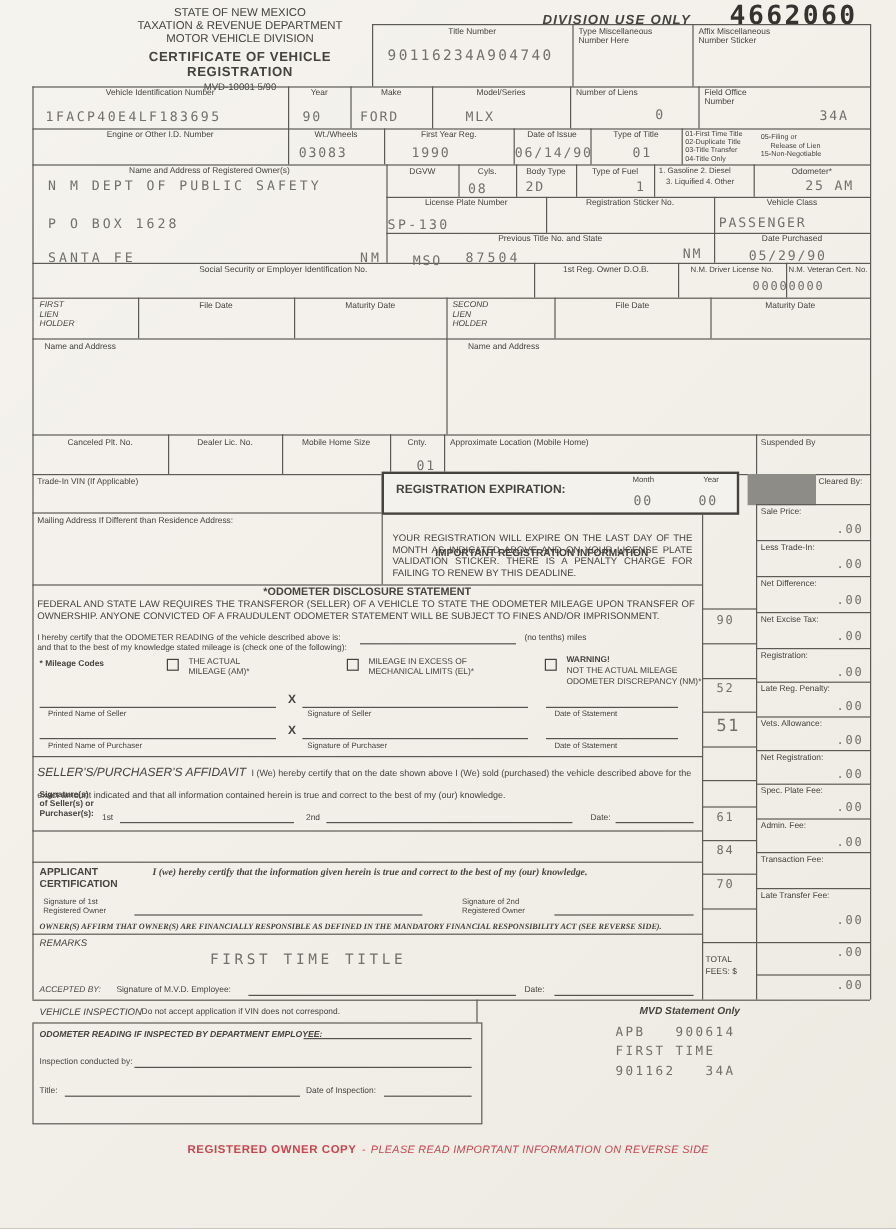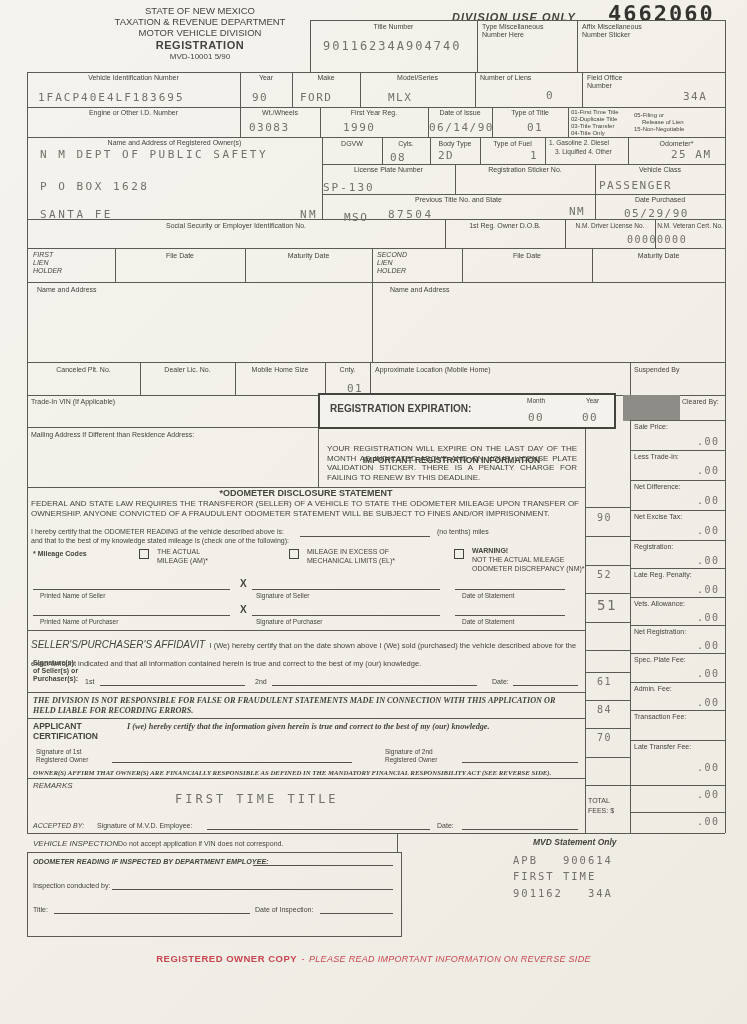--- a/index.html
+++ b/index.html
@@ -24,20 +24,21 @@
 </style>
 </head>
 <body>
 
 <div id="paper">
 
   <div class="ab ctr" style="left:55px;top:6px;width:290px;">
     <div class="lb wrap" style="font-size:9.5px;">STATE OF NEW MEXICO</div>
     <div class="lb wrap" style="font-size:9.5px;">TAXATION &amp; REVENUE DEPARTMENT</div>
     <div class="lb wrap" style="font-size:9.5px;">MOTOR VEHICLE DIVISION</div>
+    <div class="lb wrap bd" style="font-size:11px;margin-top:3px;letter-spacing:.5px;">CERTIFICATE OF VEHICLE</div>
     <div class="lb wrap bd" style="font-size:11px;letter-spacing:.5px;">REGISTRATION</div>
     <div class="lb wrap" style="font-size:8px;margin-top:1px;">MVD-10001 5/90</div>
   </div>
   <div class="ab lb bd it" style="left:452px;top:11px;font-size:11px;letter-spacing:1px;">DIVISION USE ONLY</div>
   <div class="ab" style="left:608px;top:1px;font-family:'DejaVu Sans Mono',monospace;font-weight:bold;font-size:22px;letter-spacing:2px;color:#35332f;">4662060</div>
 
   <div class="ab hl" style="left:310px;top:20px;width:415px;"></div>
   <div class="ab vl" style="left:310px;top:20px;height:52px;"></div>
   <div class="ab vl" style="left:477px;top:20px;height:52px;"></div>
   <div class="ab vl" style="left:577px;top:20px;height:52px;"></div>
@@ -255,21 +256,20 @@
   <div class="ab lb s7 bd" style="left:33px;top:659px;">Signature(s)</div>
   <div class="ab lb s7 bd" style="left:33px;top:667px;">of Seller(s) or</div>
   <div class="ab lb s7 bd" style="left:33px;top:675px;">Purchaser(s):</div>
   <div class="ab lb s7" style="left:85px;top:678px;">1st</div>
   <div class="ab ul" style="left:100px;top:685px;width:145px;"></div>
   <div class="ab lb s7" style="left:255px;top:678px;">2nd</div>
   <div class="ab ul" style="left:272px;top:685px;width:205px;"></div>
   <div class="ab lb s7" style="left:492px;top:678px;">Date:</div>
   <div class="ab ul" style="left:513px;top:685px;width:65px;"></div>
 
-  <div class="ab ser it bd wrap" style="left:33px;top:696px;width:545px;font-size:8.2px;line-height:9.6px;color:#45433e;">THE DIVISION IS NOT RESPONSIBLE FOR FALSE OR FRAUDULENT STATEMENTS MADE IN CONNECTION WITH THIS APPLICATION OR HELD LIABLE FOR RECORDING ERRORS.</div>
 
   <div class="ab lb bd" style="left:33px;top:722px;font-size:8.5px;">APPLICANT</div>
   <div class="ab lb bd" style="left:33px;top:732px;font-size:8.5px;">CERTIFICATION</div>
   <div class="ab ser it bd" style="left:127px;top:722px;font-size:8.2px;color:#45433e;white-space:nowrap;">I (we) hereby certify that the information given herein is true and correct to the best of my (our) knowledge.</div>
   <div class="ab lb s65" style="left:36px;top:748px;">Signature of 1st</div>
   <div class="ab lb s65" style="left:36px;top:756px;">Registered Owner</div>
   <div class="ab ul" style="left:112px;top:762px;width:240px;"></div>
   <div class="ab lb s65" style="left:385px;top:748px;">Signature of 2nd</div>
   <div class="ab lb s65" style="left:385px;top:756px;">Registered Owner</div>
   <div class="ab ul" style="left:462px;top:762px;width:116px;"></div>

